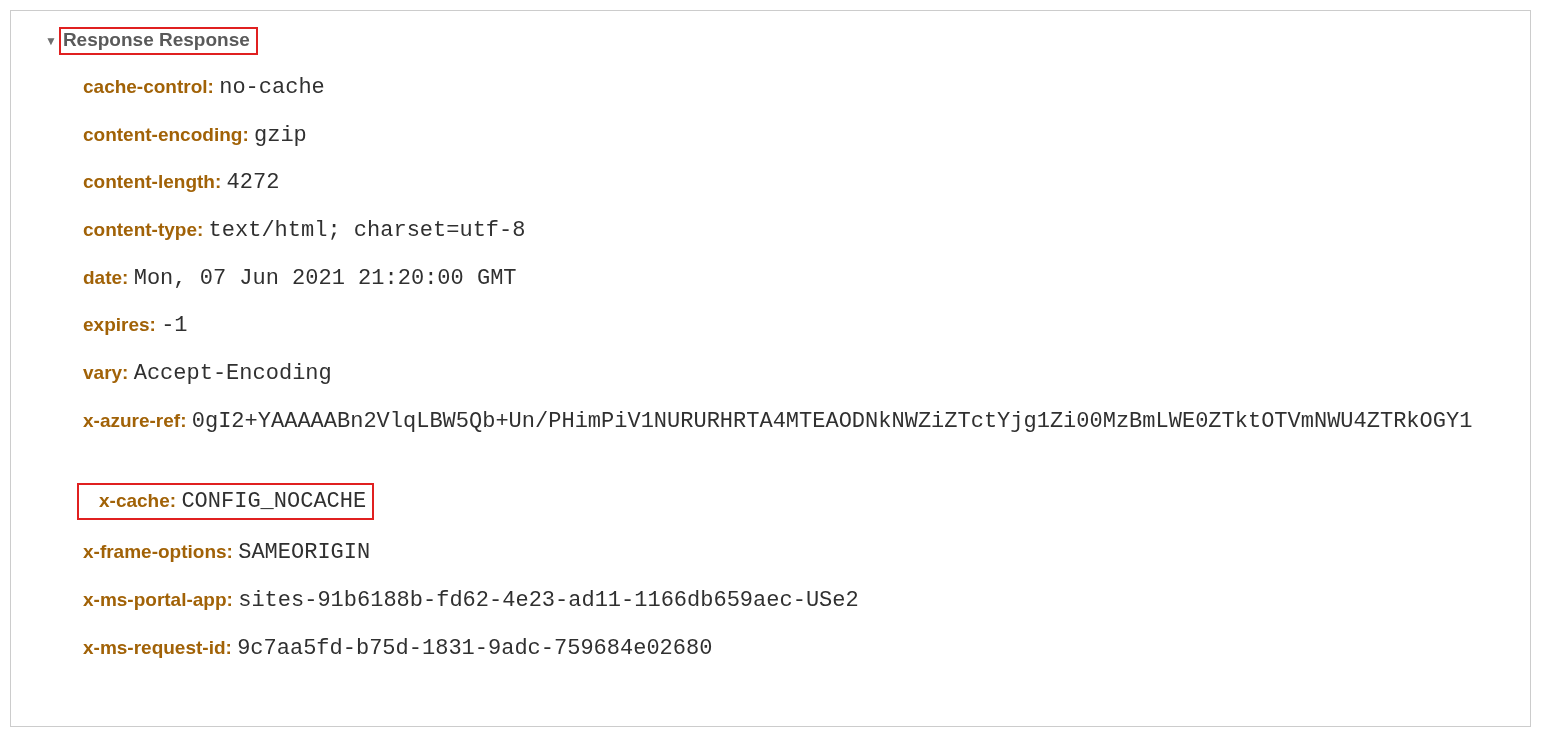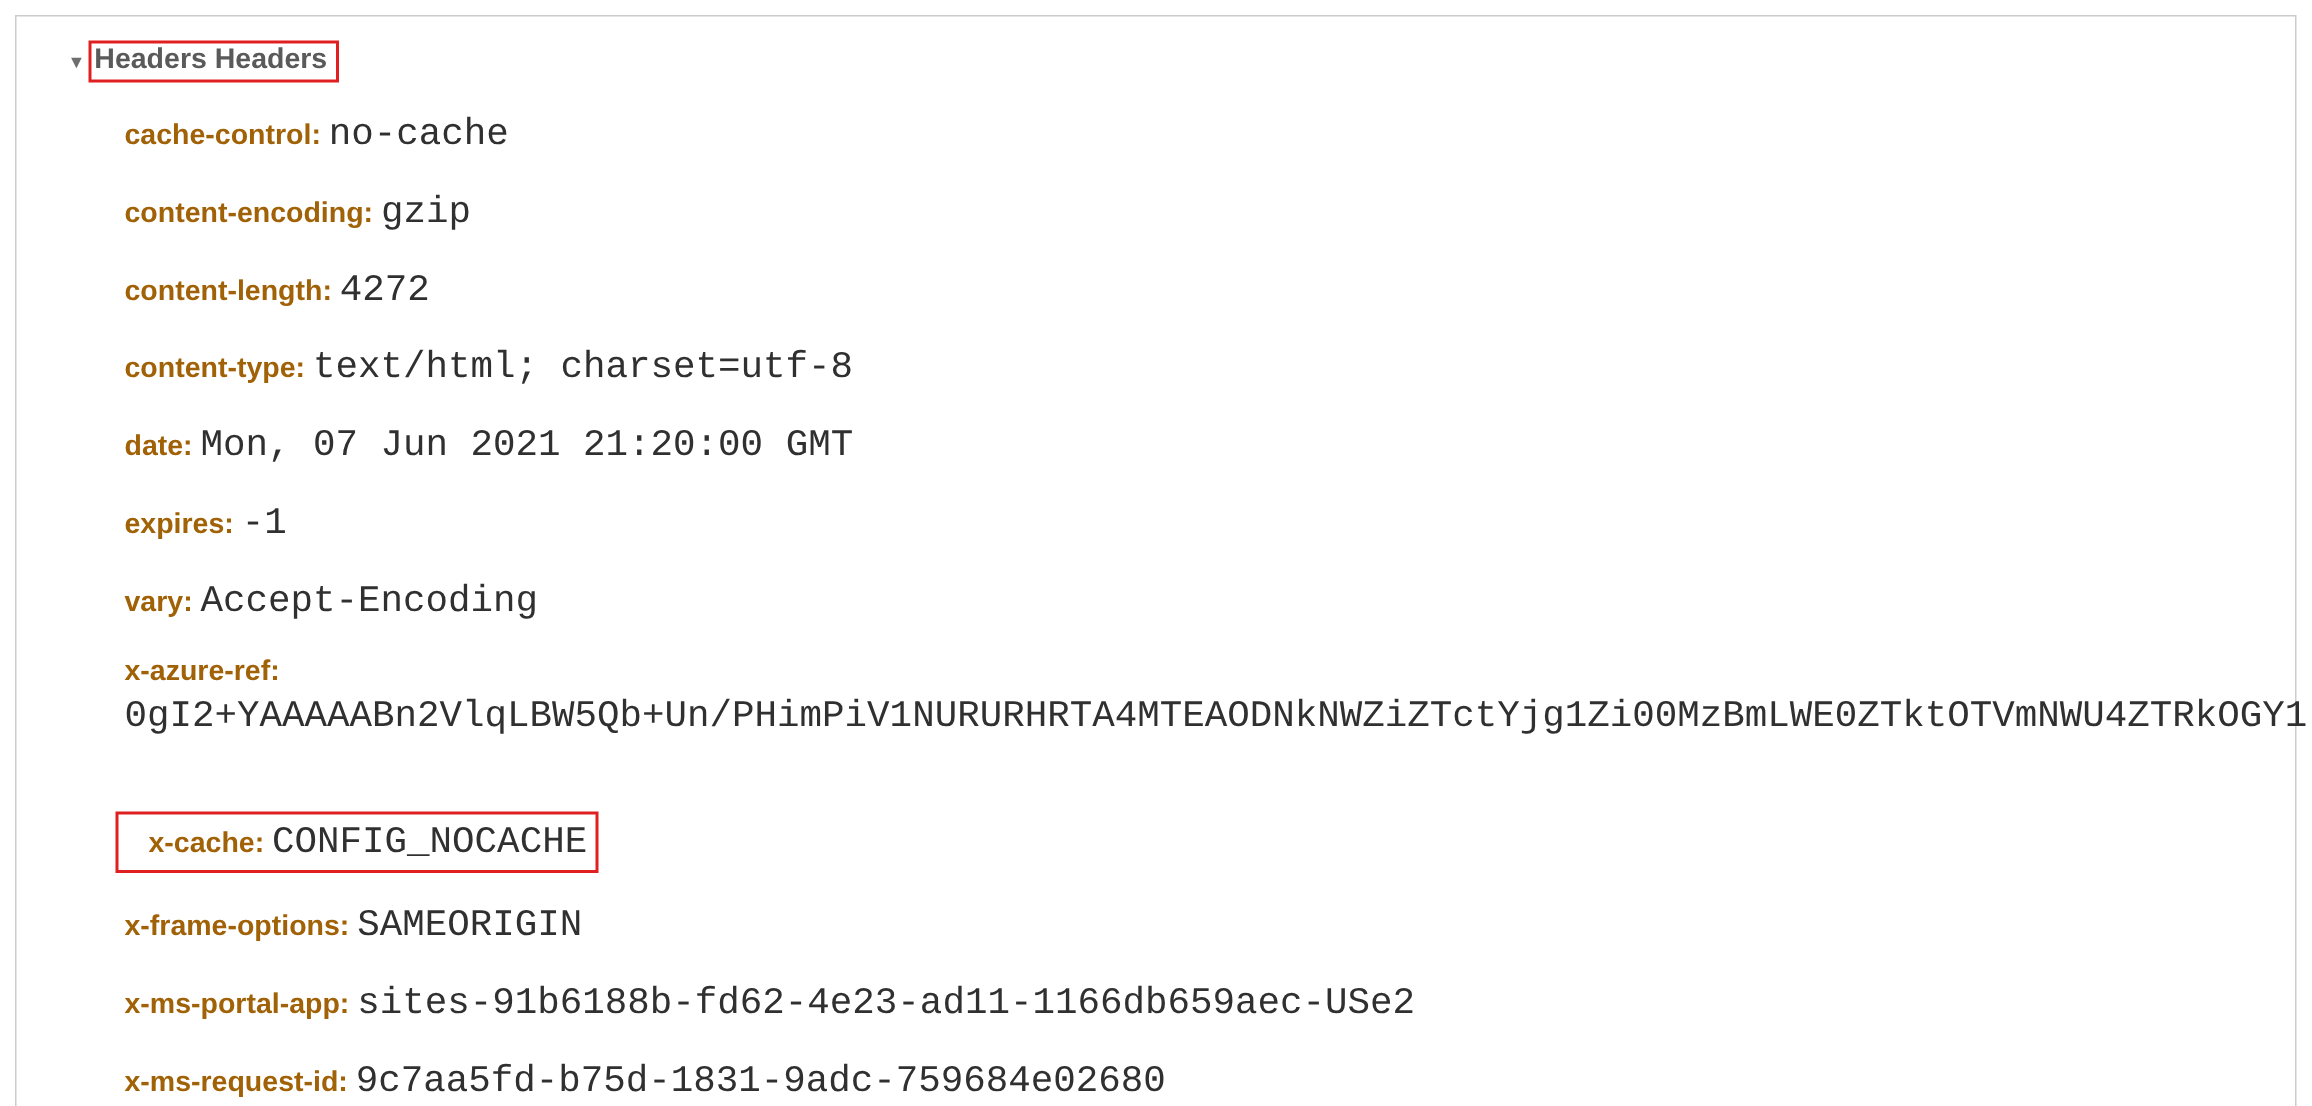--- a/index.html
+++ b/index.html
@@ -46,38 +46,38 @@
       line-height: 1.35;
       color: #303030;
     }
     .header-name {
       font-weight: 700;
       color: #a16207;
     }
     .header-value {
       font-family: Consolas, "Courier New", monospace;
       color: #303030;
-      font-size: 25px;
+      font-size: 22px;
     }
     .hl-row {
       display: inline-block;
       border: 2px solid #e02020;
       padding: 2px 6px 2px 20px;
       margin-left: -6px;
       margin-top: 28px;
     }
   </style>
 </head>
 <body>
 
 <div class="panel">
   <div class="section-header">
     <span class="disclosure">▼</span>
     <span class="section-title-box">
-      <span class="section-title">Headers Headers</span>
+      <span class="section-title">Response Response</span>
     </span>
   </div>
   <div class="header-list">
       <div class="header-row"><span class="header-name">cache-control:</span> <span class="header-value">no-cache</span></div>
       <div class="header-row"><span class="header-name">content-encoding:</span> <span class="header-value">gzip</span></div>
       <div class="header-row"><span class="header-name">content-length:</span> <span class="header-value">4272</span></div>
       <div class="header-row"><span class="header-name">content-type:</span> <span class="header-value">text/html; charset=utf-8</span></div>
       <div class="header-row"><span class="header-name">date:</span> <span class="header-value">Mon, 07 Jun 2021 21:20:00 GMT</span></div>
       <div class="header-row"><span class="header-name">expires:</span> <span class="header-value">-1</span></div>
       <div class="header-row"><span class="header-name">vary:</span> <span class="header-value">Accept-Encoding</span></div>

